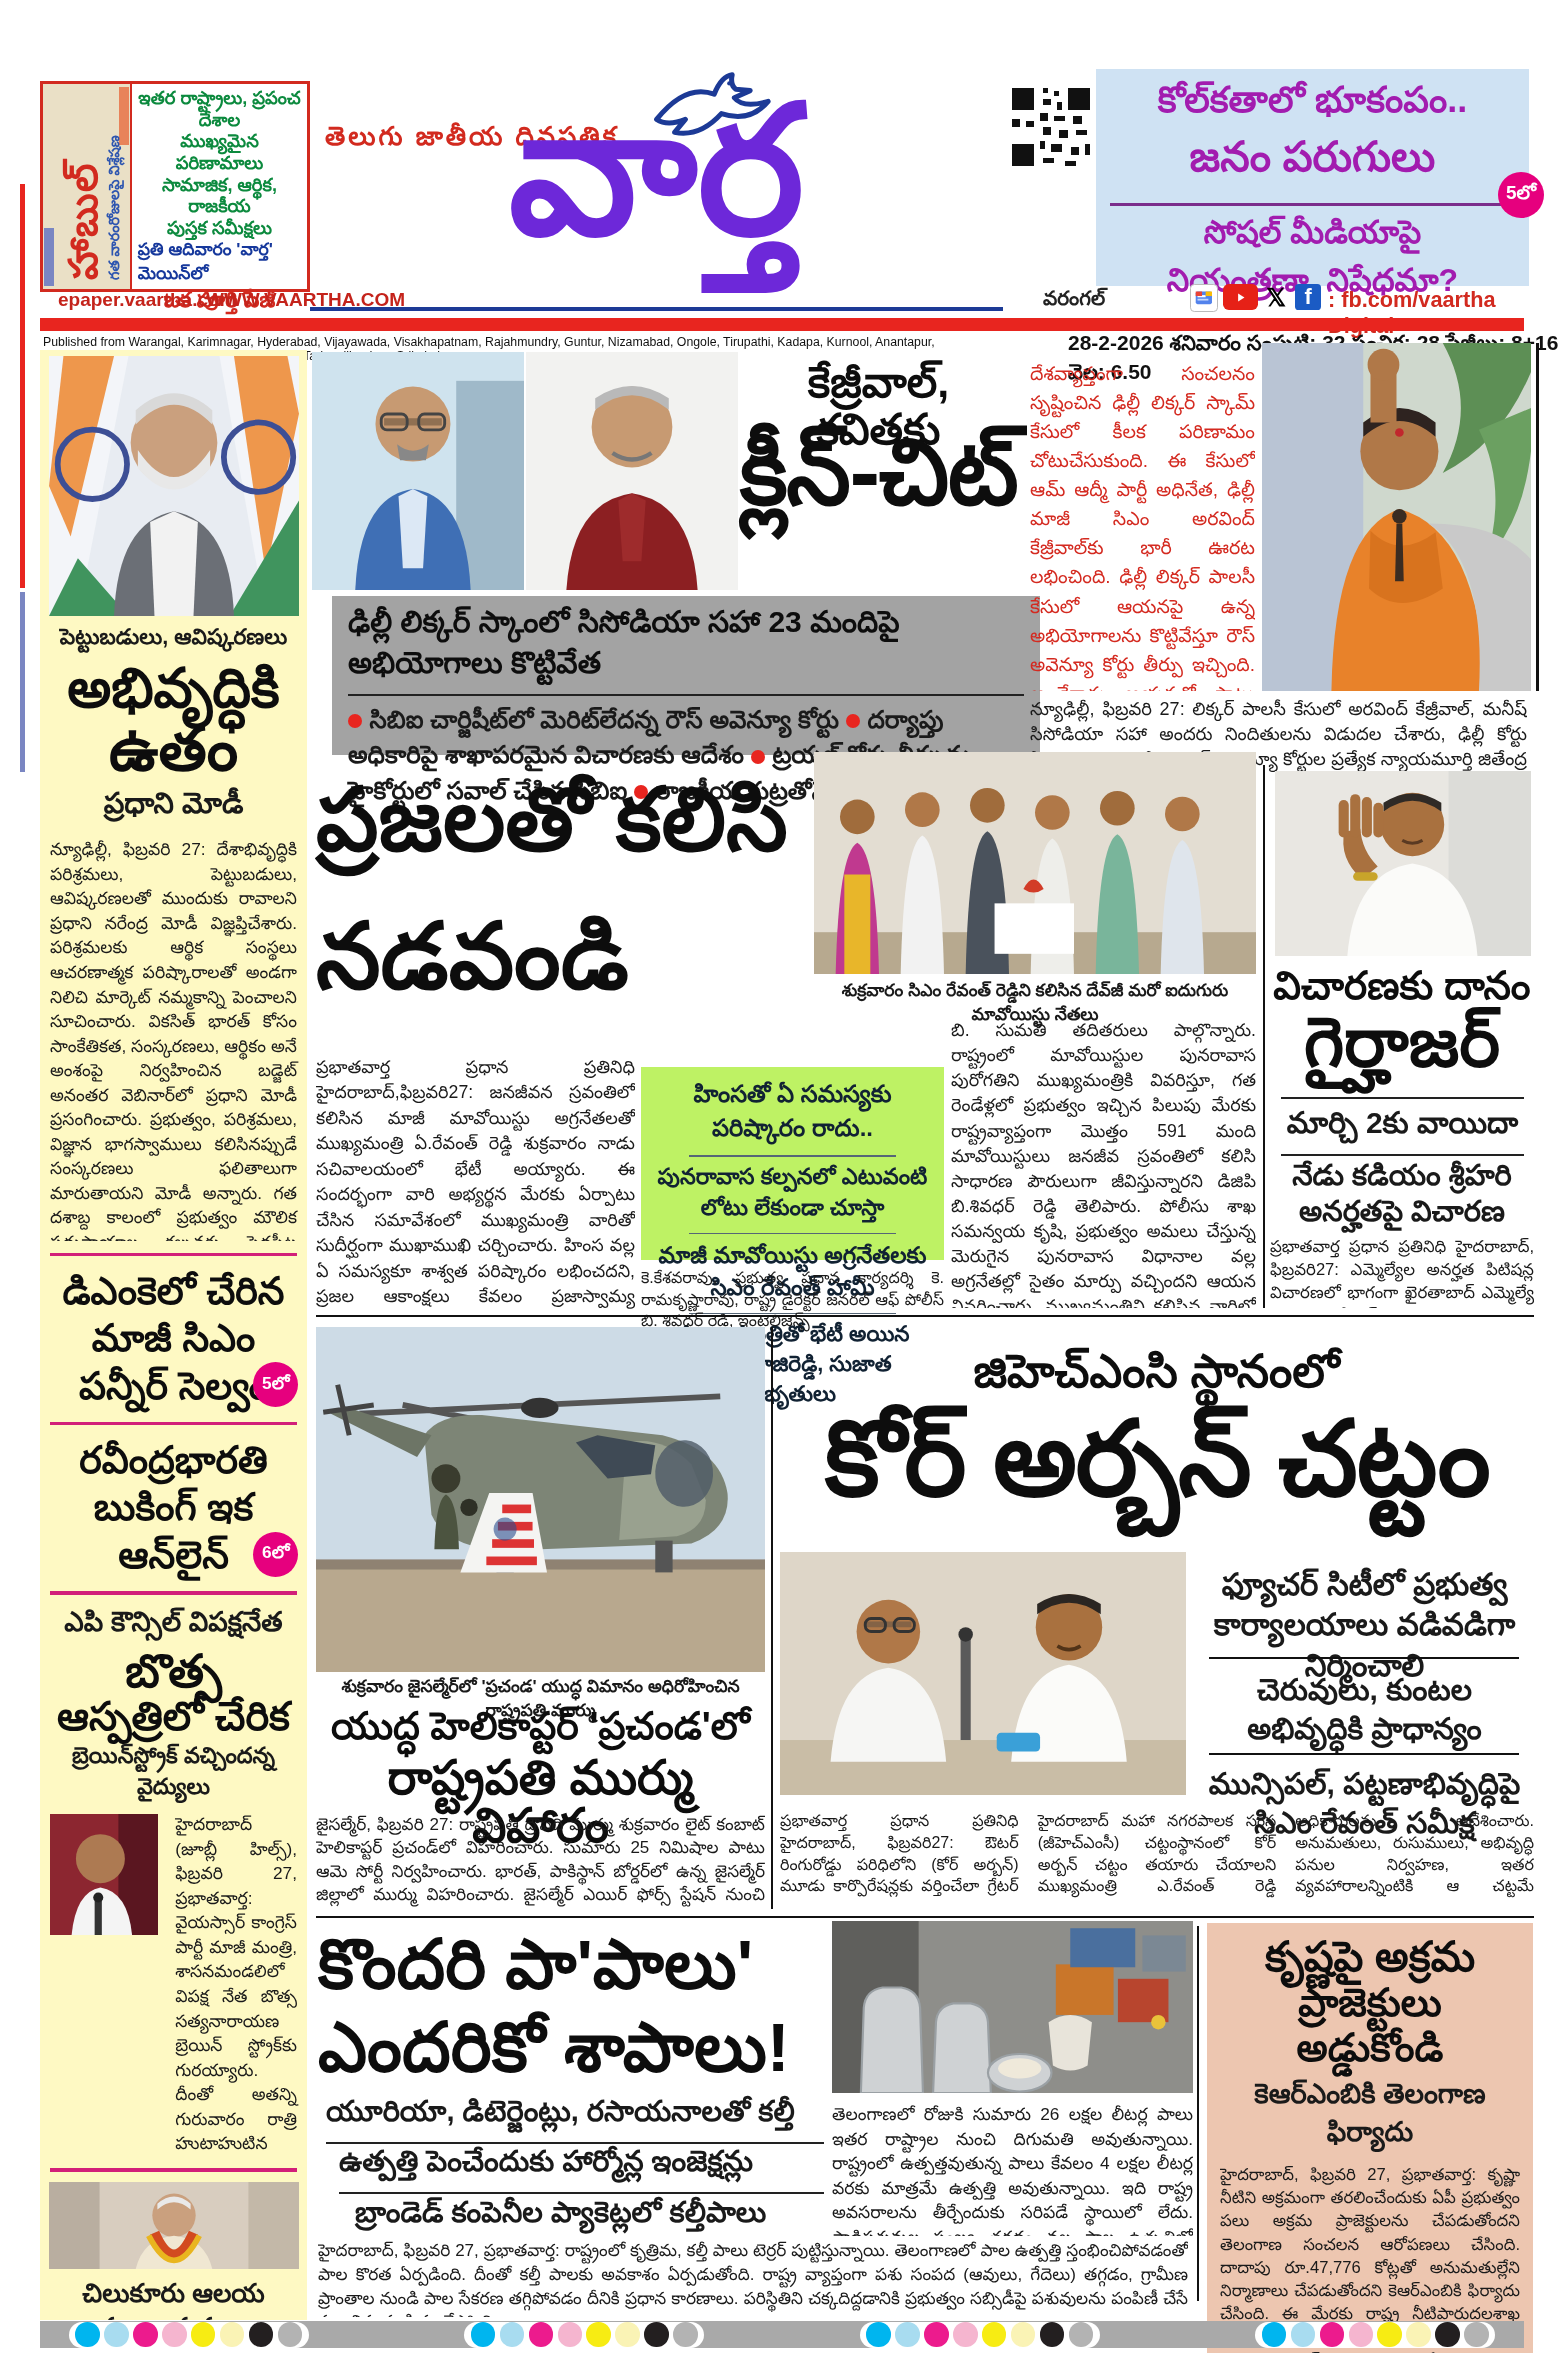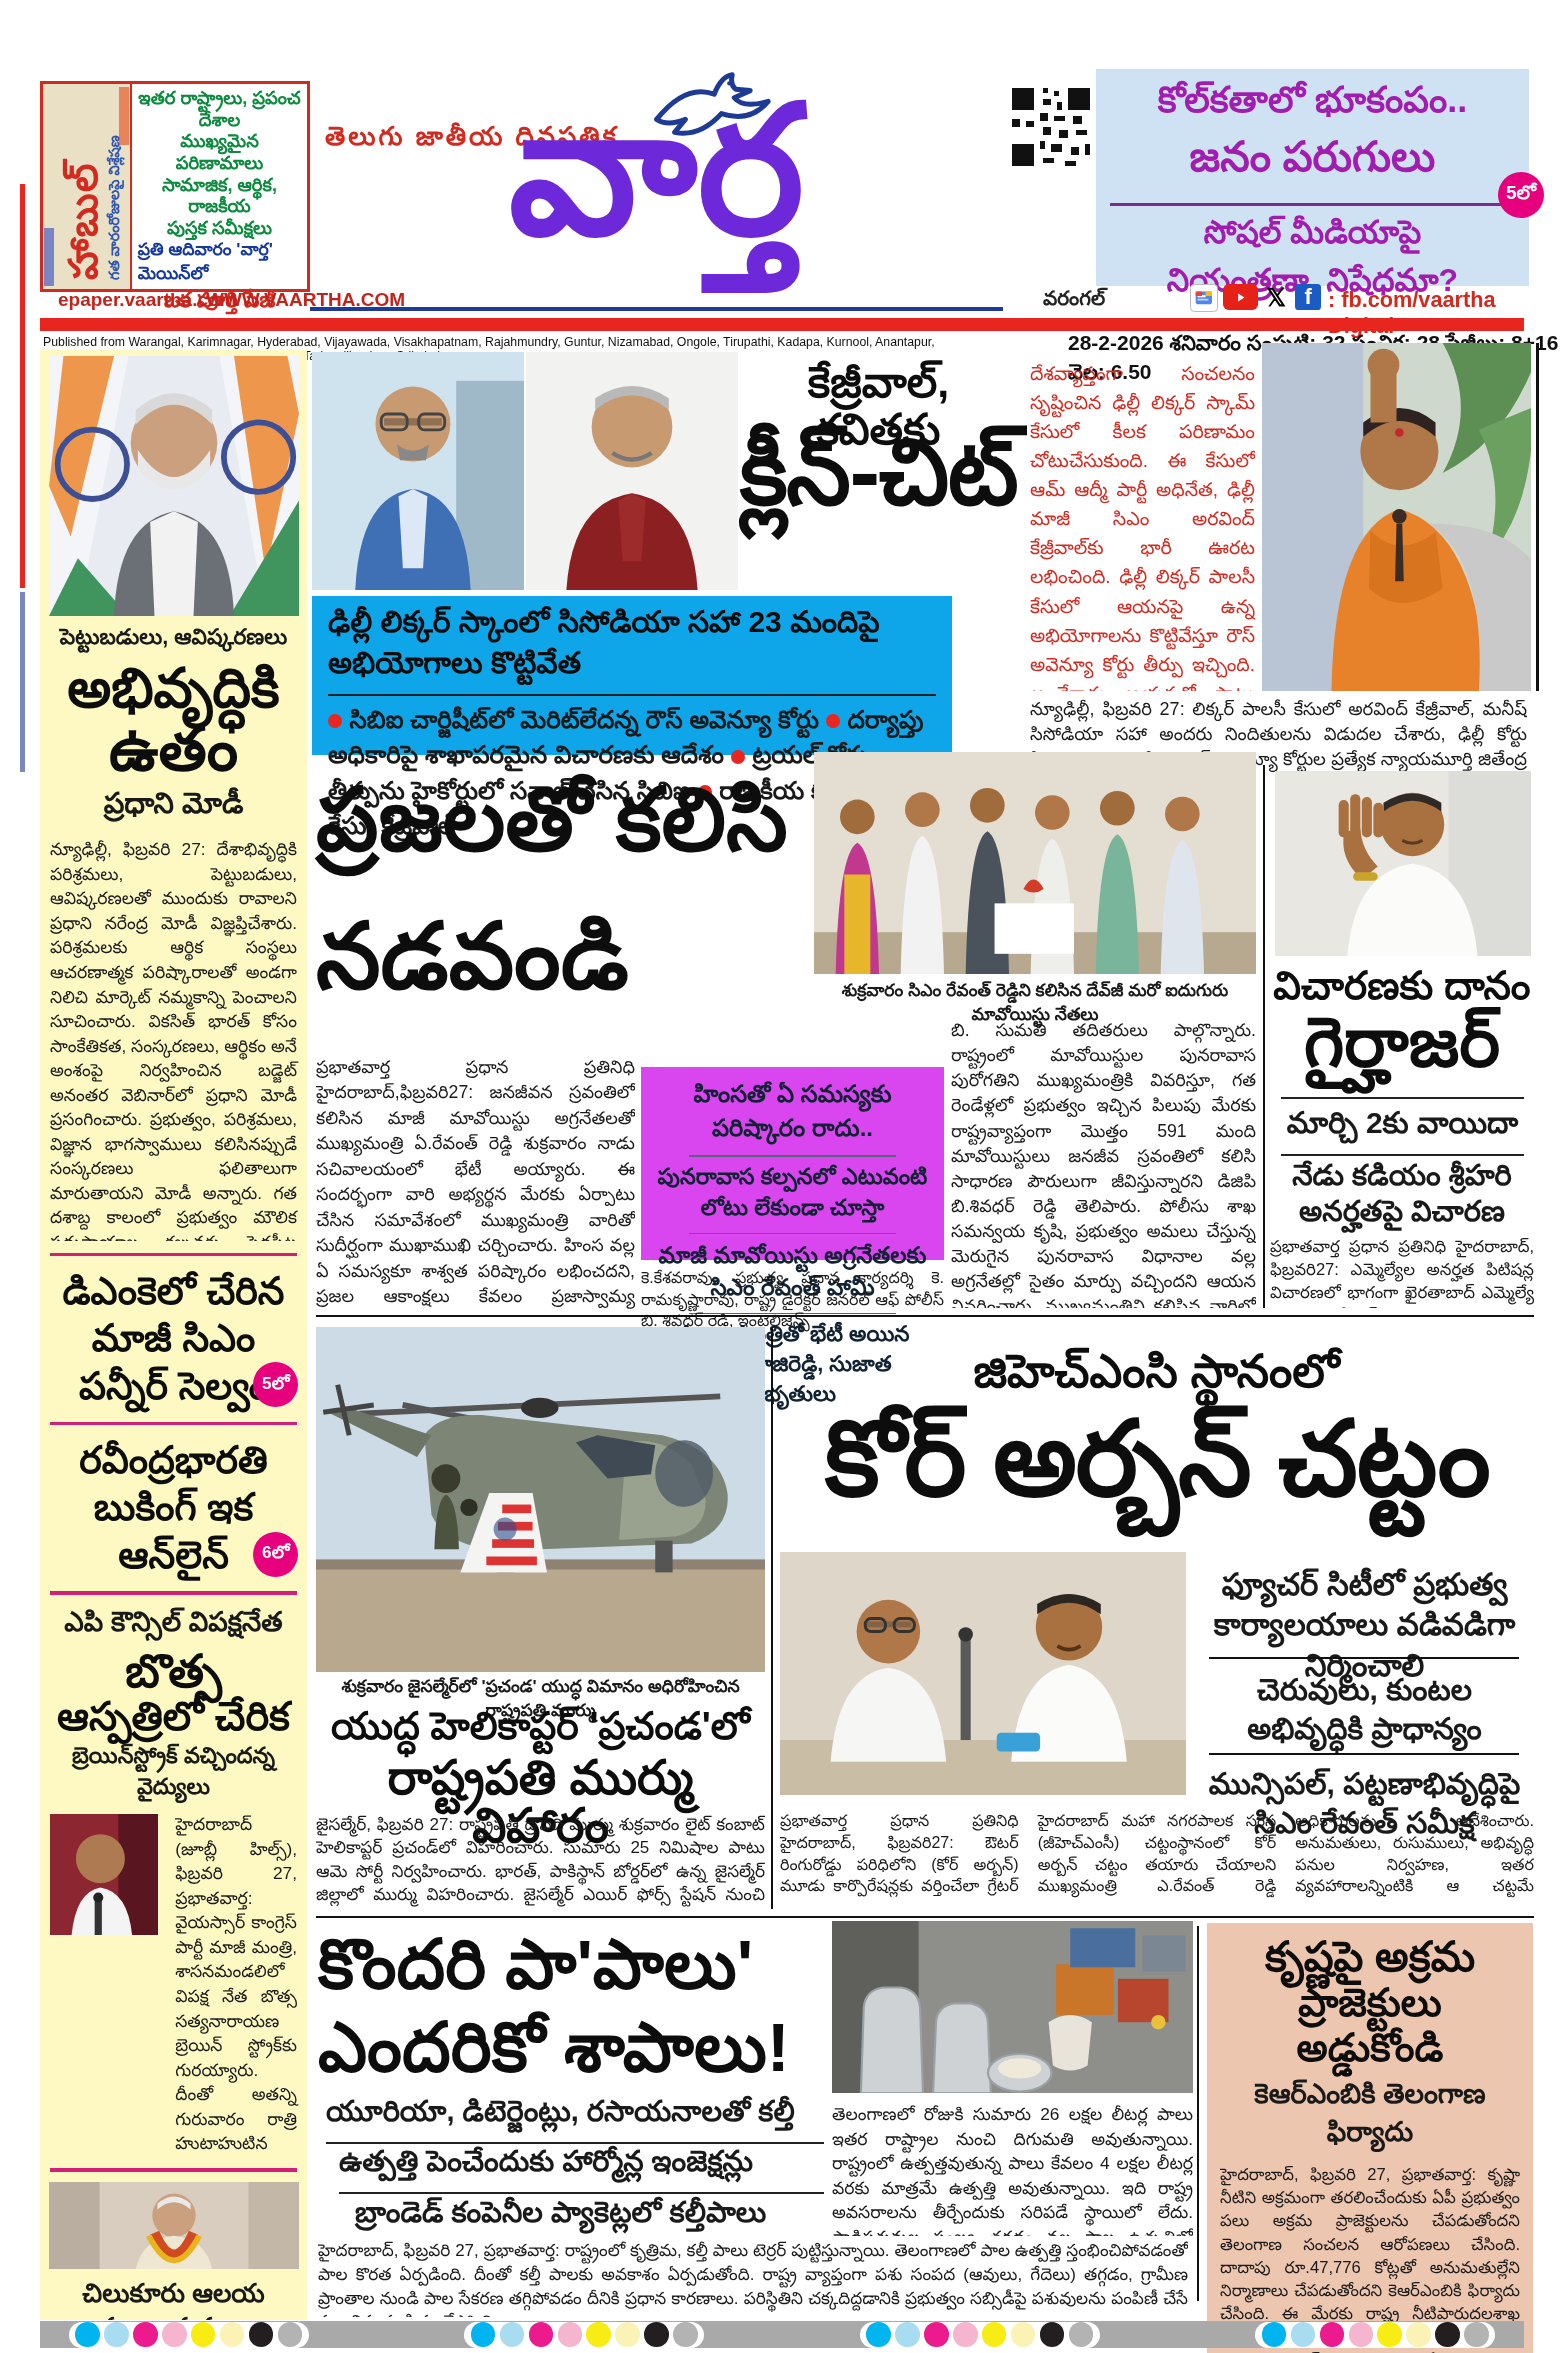--- a/index.html
+++ b/index.html
@@ -30,21 +30,21 @@
   .promo-right .r{color:#d22a1f;font-weight:900;font-size:21.7px;}
   .promo-div{width:80%;height:1.4px;background:#cf8fae;}
   .masthead-logo{color:#6d28d9;font-weight:900;line-height:.85;}
   .topbox{background:#cfe2f3;}
   .topbox .l1{color:#a21caf;font-weight:900;}
   .icon{display:inline-flex;align-items:center;justify-content:center;}
   
   .rail{background:#fef9c3;overflow:hidden;}
   .rail .pad{padding:0 10px;}
   .body-sm{font-size:17.3px;line-height:1.42;}
-  .infobox{background:#d946ef;}
+  .infobox{background:#bef264;}
   .infobox .ln{font-weight:800;color:#123;text-align:center;padding:7.2px 4.3px;}
   .infobox .sep{height:1.4px;background:#567;width:70%;margin:0 auto;}
   .salmon{background:#edc6b0;}
   .subhead-rule{border-bottom:2.2px solid #222;padding-bottom:7.2px;}
 </style>
 </head>
 <body>
 
 <div class="page">
 
@@ -216,21 +216,21 @@
     <circle cx="147" cy="104" r="56" fill="#c79a72"></circle>
         <path d="M96 80 Q147 40 198 80 L198 64 Q147 30 96 64Z" fill="#b9b9b9"></path>
     <path d="M120 140 Q147 158 174 140" stroke="#777" stroke-width="6" fill="none"></path>
     <path d="M56 330 Q64 208 147 196 Q230 208 238 330 Z" fill="#8c1f22"></path>
     <path d="M128 206 L147 196 L166 206 L160 290 L134 290 Z" fill="#a33" opacity=".6"></path>
       </svg>
   </div>
   <div class="abs center blk" style="left:745px;top:359px;width:267px;font-size:43px;line-height:1.1;">కేజ్రీవాల్, కవితకు</div>
   <div class="abs center blk" style="left:738px;top:426px;width:281px;font-size:92px;line-height:1;letter-spacing:-1.4px;">క్లీన్-చిట్</div>
 
-  <div class="abs" style="left:312px;top:596px;width:640px;height:159px;background:#0ea5e9;box-sizing:border-box;padding:8.7px 16px;">
+  <div class="abs" style="left:332px;top:596px;width:708px;height:159px;background:#a3a3a3;box-sizing:border-box;padding:8.7px 16px;">
     <div class="blk" style="font-size:30px;border-bottom:2.2px solid #222;padding-bottom:7.2px;">ఢిల్లీ లిక్కర్ స్కాంలో సిసోడియా సహా 23 మందిపై అభియోగాలు కొట్టివేత</div>
     <div style="font-size:24.5px;font-weight:800;line-height:1.45;margin-top:5.8px;">
       <span class="bullet">సిబిఐ చార్జిషీట్‌లో మెరిట్‌లేదన్న రౌస్ అవెన్యూ కోర్టు</span>
       <span class="bullet">దర్యాప్తు అధికారిపై శాఖాపరమైన విచారణకు ఆదేశం</span>
       <span class="bullet">ట్రయల్ కోర్టు తీర్పును హైకోర్టులో సవాల్ చేసిన సిబిఐ</span>
       <span class="bullet">రాజకీయ కుట్రతోనే కేసు: కేజ్రీవాల్</span>
     </div>
   </div>
 
   <div class="abs just" style="left:1030px;top:359px;width:225px;height:332px;font-size:19px;line-height:1.53;color:#d42a20;overflow:hidden;">దేశవ్యాప్తంగా సంచలనం సృష్టించిన ఢిల్లీ లిక్కర్ స్కామ్ కేసులో కీలక పరిణామం చోటుచేసుకుంది. ఈ కేసులో ఆమ్ ఆద్మీ పార్టీ అధినేత, ఢిల్లీ మాజీ సిఎం అరవింద్ కేజ్రీవాల్‌కు భారీ ఊరట లభించింది. ఢిల్లీ లిక్కర్ పాలసీ కేసులో ఆయనపై ఉన్న అభియోగాలను కొట్టివేస్తూ రౌస్ అవెన్యూ కోర్టు తీర్పు ఇచ్చింది. అంతేకాదు ఆయనతో పాటు మనీష్ సిసోడియా, కల్వకుంట్ల కవిత తదితరులు 23 మందిపై ఉన్న అభియోగాలను కూడా తొలగించినట్టు పేర్కొంది. ఈ కేసు విచారణ సందర్భంగా సిబిఐ దాఖలుచేసిన చార్జ్‌షీట్‌లో మెరిట్ లేదని రౌస్ అవెన్యూ కోర్టు స్పష్టం చేసింది.</div>

